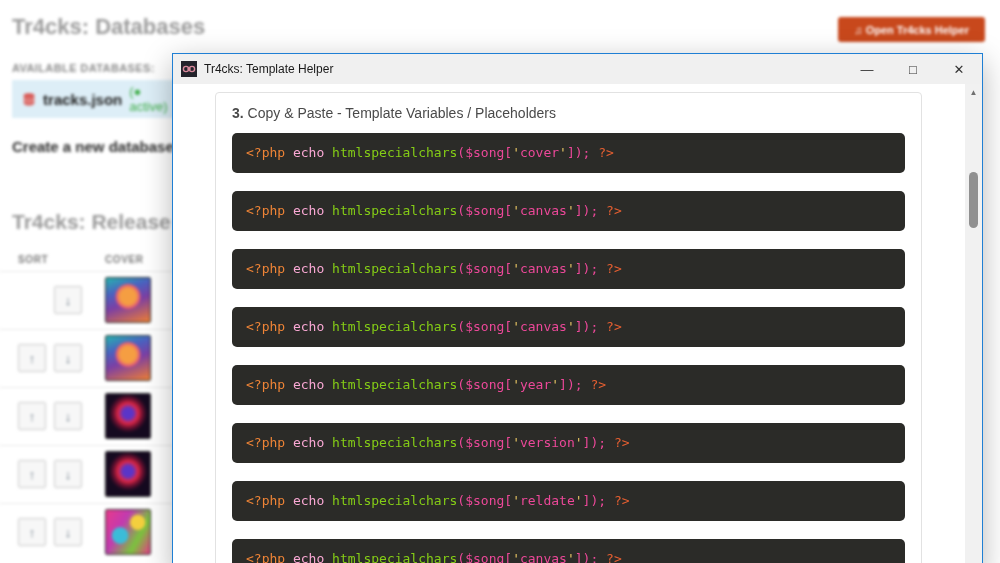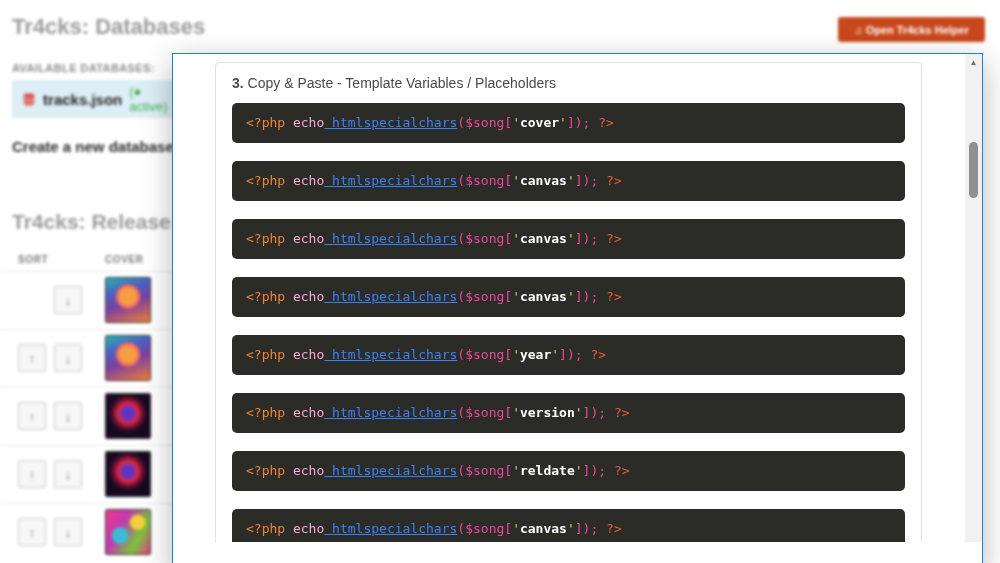--- a/index.html
+++ b/index.html
@@ -49,21 +49,21 @@
            font-size:13px;color:#333;cursor:pointer;user-select:none;}
   .modal-body{position:relative;height:488px;background:#fff;overflow:hidden;}
   .card{position:absolute;left:42px;top:8px;width:707px;min-height:560px;background:#fff;
         border:1px solid #e2e2e2;border-radius:4px;box-sizing:border-box;padding:10px 16px;}
   .card-heading{font-size:14px;color:#4a4a4a;margin:0 0 10px 0;line-height:20px;}
   .card-heading .num{font-weight:bold;}
   .code-block{height:40px;line-height:40px;background:#2b2b28;border-radius:5px;margin-bottom:18px;
       padding:0 14px;font-family:"DejaVu Sans Mono",monospace;font-size:13px;white-space:pre;
       overflow:hidden;color:#f4f4f0;cursor:pointer;}
   .tk-tag{color:#ef8436;} .tk-close{color:#e65f31;} .tk-kw{color:#f9a8d4;}
-  .tk-fn{color:#3b82f6;text-decoration:underline;} .tk-q{color:#e5c463;} .tk-str{color:#ffffff;font-weight:bold;} .tk-pl{color:#ec4899;}
+  .tk-fn{color:#84cc16;} .tk-q{color:#e5c463;} .tk-str{color:#ec4899;} .tk-pl{color:#ec4899;}
   
   .vscroll{position:absolute;right:0;top:0;bottom:0;width:17px;background:#f1f1f1;}
   .vscroll .arrow{position:absolute;top:4px;left:0;width:17px;text-align:center;font-size:8px;color:#707070;}
   .vscroll .thumb{position:absolute;left:4px;top:88px;width:9px;height:56px;background:#909090;border-radius:5px;cursor:pointer;}
 </style>
 </head>
 <body>
 
 <div class="page">
   <div class="page-title">Tr4cks: Databases</div>
@@ -113,20 +113,32 @@
       <span class="sbtn up">↑</span>
       <span class="sbtn down">↓</span>
       <span class="cover cover-pink"></span>
     </div>
   </div>
 
   <button class="open-helper-btn">♫ Open Tr4cks Helper</button>
 </div>
 
 <div class="modal">
+  <div class="titlebar">
+    <svg class="app-icon" viewBox="0 0 16 16">
+      <rect x="0" y="0" width="16" height="16" fill="#23232b"></rect>
+      <circle cx="5" cy="8" r="2.6" fill="none" stroke="#d9899c" stroke-width="1.4"></circle>
+      <circle cx="11" cy="8" r="2.6" fill="none" stroke="#d9899c" stroke-width="1.4"></circle>
+      <rect x="6.4" y="7.2" width="3.2" height="1.6" fill="#d9899c"></rect>
+    </svg>
+    <span class="win-title">Tr4cks: Template Helper</span>
+    <span class="win-btn">—</span>
+    <span class="win-btn">□</span>
+    <span class="win-btn">✕</span>
+  </div>
 
   <div class="modal-body">
     <div class="card">
       <p class="card-heading"><span class="num">3.</span><span> Copy &amp; Paste - Template Variables / Placeholders</span></p>
 
       <div class="code-block"><span class="tk-tag">&lt;?php</span><span class="tk-kw"> echo</span><span class="tk-fn"> htmlspecialchars</span><span class="tk-pl">($song[</span><span class="tk-q">'</span><span class="tk-str">cover</span><span class="tk-q">'</span><span class="tk-pl">]); </span><span class="tk-close">?&gt;</span></div>
 
       <div class="code-block"><span class="tk-tag">&lt;?php</span><span class="tk-kw"> echo</span><span class="tk-fn"> htmlspecialchars</span><span class="tk-pl">($song[</span><span class="tk-q">'</span><span class="tk-str">canvas</span><span class="tk-q">'</span><span class="tk-pl">]); </span><span class="tk-close">?&gt;</span></div>
 
       <div class="code-block"><span class="tk-tag">&lt;?php</span><span class="tk-kw"> echo</span><span class="tk-fn"> htmlspecialchars</span><span class="tk-pl">($song[</span><span class="tk-q">'</span><span class="tk-str">canvas</span><span class="tk-q">'</span><span class="tk-pl">]); </span><span class="tk-close">?&gt;</span></div>

